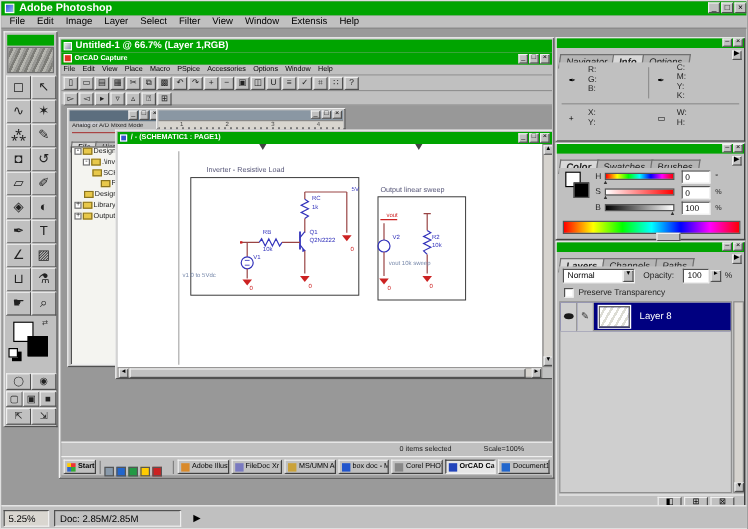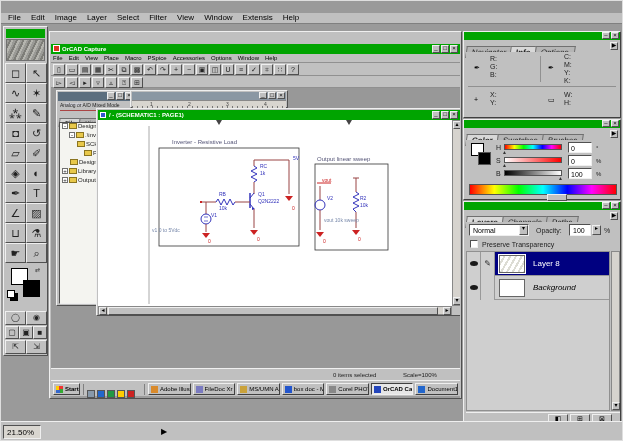--- a/index.html
+++ b/index.html
@@ -41,20 +41,27 @@
   .taskbtn.active{background:#e6e6e6;border-color:#404040 #efefef #efefef #404040;font-weight:bold;}
   .ticon{width:7px;height:7px;flex:0 0 7px;}
   .eye{width:8px;height:5px;border-radius:50%;background:#1a1a1a;}
   .scroll{background:#d6d3ce;border:1px solid #888;}
 </style>
 </head>
 <body>
 
 <div class="screen">
 
+  <div class="abs green" style="left:0;top:0;width:623px;height:12px;">
+    <div class="abs" style="left:3px;top:2px;width:8px;height:8px;background:linear-gradient(135deg,#3355dd,#99bbee);border:1px solid #fff;"></div>
+    <div class="abs f9 bold" style="left:15px;top:1px;">Adobe Photoshop</div>
+    <div class="abs winbtn" style="left:589px;top:1px;">_</div>
+    <div class="abs winbtn" style="left:600px;top:1px;">□</div>
+    <div class="abs winbtn" style="left:611px;top:1px;">×</div>
+  </div>
 
   <div class="abs f8" id="ps-menu" style="left:0;top:12px;width:623px;height:11px;background:#c0c0c0;border-bottom:1px solid #808080;padding-left:2px;"><span class="menu-item f8">File</span><span class="menu-item f8">Edit</span><span class="menu-item f8">Image</span><span class="menu-item f8">Layer</span><span class="menu-item f8">Select</span><span class="menu-item f8">Filter</span><span class="menu-item f8">View</span><span class="menu-item f8">Window</span><span class="menu-item f8">Extensis</span><span class="menu-item f8">Help</span></div>
 
   <div class="abs raised" style="left:2px;top:25px;width:45px;height:330px;">
     <div class="abs" style="left:2px;top:2px;width:39px;height:9px;background:#00a400;"></div>
     <div class="abs" style="left:2px;top:12px;width:39px;height:22px;background:repeating-linear-gradient(115deg,#9a9a96 0 2px,#7d7d78 2px 4px,#b5b5af 4px 6px);border:1px solid #707070;"></div>
     <div class="abs" id="tool-grid" style="left:1px;top:36px;width:42px;height:200px;">
         <div class="tool" style="float: left; width: 21px;">◻</div>
         <div class="tool" style="float: left; width: 21px;">↖</div>
         <div class="tool" style="float: left; width: 21px;">∿</div>
@@ -89,20 +96,24 @@
 
     <div class="abs tool" style="left:1px;top:299px;width:14px;height:13px;font-size:8px;line-height:11px;">▢</div>
     <div class="abs tool" style="left:15px;top:299px;width:14px;height:13px;font-size:8px;line-height:11px;">▣</div>
     <div class="abs tool" style="left:29px;top:299px;width:14px;height:13px;font-size:8px;line-height:11px;">■</div>
 
     <div class="abs tool" style="left:1px;top:313px;width:21px;height:14px;font-size:8px;line-height:12px;">⇱</div>
     <div class="abs tool" style="left:22px;top:313px;width:21px;height:14px;font-size:8px;line-height:12px;">⇲</div>
   </div>
 
   <div class="abs raised" style="left:48px;top:30px;width:413px;height:368px;">
+    <div class="abs green" style="left:1px;top:1px;width:409px;height:11px;">
+      <div class="abs" style="left:2px;top:2px;width:7px;height:7px;background:linear-gradient(135deg,#eee,#88a);border:1px solid #fff;"></div>
+      <div class="abs f8 bold" style="left:12px;top:1px;white-space:nowrap;">Untitled-1 @ 66.7% (Layer 1,RGB)</div>
+    </div>
 
     <div class="abs" style="left:1px;top:12px;width:409px;height:354px;background:#9c9c9c;overflow:hidden;">
 
       <div class="abs green" style="left:0;top:0;width:409px;height:10px;">
         <div class="abs" style="left:2px;top:1px;width:7px;height:7px;background:#dd3322;border:1px solid #fff;"></div>
         <div class="abs f6 bold" style="left:11px;top:2px;">OrCAD Capture</div>
         <div class="abs winbtn sm" style="left:381px;top:1px;">_</div>
         <div class="abs winbtn sm" style="left:390px;top:1px;">□</div>
         <div class="abs winbtn sm" style="left:399px;top:1px;">×</div>
       </div>
@@ -385,39 +396,34 @@
 
     <div class="abs" id="layers-list" style="left:2px;top:49px;width:144px;height:160px;background:#cfcfcf;border:1px solid #909090;overflow:hidden;">
         <div style="position: relative; height: 24px; border-bottom: 1px solid rgb(153, 153, 153); background: rgb(0, 0, 128); color: rgb(255, 255, 255);">
           <div style="position: absolute; left: 0px; top: 0px; width: 14px; height: 24px; border-right: 1px solid rgb(153, 153, 153); background: rgb(207, 207, 207);">
             <div class="eye" style="margin: 9px auto 0px;"></div>
           </div>
           <div style="position: absolute; left: 14px; top: 0px; width: 14px; height: 24px; border-right: 1px solid rgb(153, 153, 153); background: rgb(207, 207, 207); text-align: center; font-size: 8px; line-height: 24px; color: rgb(51, 51, 51);"><span>✎</span></div>
           <div style="position: absolute; left: 32px; top: 3px; width: 26px; height: 18px; background: repeating-linear-gradient(120deg, rgb(255, 255, 255) 0px, rgb(255, 255, 255) 3px, rgb(220, 220, 212) 3px, rgb(220, 220, 212) 5px); border: 1px solid rgb(102, 102, 102); box-shadow: rgb(255, 255, 255) 0px 0px 0px 1px;"></div>
           <span class="f8" style="position: absolute; left: 66px; top: 8px;">Layer 8</span>
         </div>
-        <div style="position: relative; height: 24px; border-bottom: 1px solid rgb(153, 153, 153); background: rgb(207, 207, 207); color: rgb(0, 0, 0);">
-          <div style="position: absolute; left: 0px; top: 0px; width: 14px; height: 24px; border-right: 1px solid rgb(153, 153, 153); background: rgb(207, 207, 207);">
-            <div class="eye" style="margin: 9px auto 0px;"></div>
-          </div>
-          <div style="position: absolute; left: 14px; top: 0px; width: 14px; height: 24px; border-right: 1px solid rgb(153, 153, 153); background: rgb(207, 207, 207); text-align: center; font-size: 8px; line-height: 24px; color: rgb(51, 51, 51);"></div>
-          <div style="position: absolute; left: 32px; top: 3px; width: 26px; height: 18px; background: rgb(255, 255, 255); border: 1px solid rgb(102, 102, 102);"></div>
-          <span class="f8" style="position: absolute; left: 66px; top: 8px; font-style: italic;">Background</span>
-        </div>
       </div>
     <div class="abs scroll" style="left:147px;top:49px;width:9px;height:160px;">
       <div class="winbtn sm" style="width:8px;height:8px;position:absolute;bottom:0;">▾</div>
     </div>
     <div class="abs" style="left:2px;top:210px;width:154px;height:14px;background:#c0c0c0;border-top:1px solid #efefef;">
       <div class="abs winbtn" style="left:82px;top:1px;width:20px;height:11px;">◧</div>
       <div class="abs winbtn" style="left:104px;top:1px;width:20px;height:11px;">⊞</div>
       <div class="abs winbtn" style="left:126px;top:1px;width:20px;height:11px;">⊠</div>
     </div>
   </div>
 
   <div class="abs" style="left:0;top:420px;width:623px;height:21px;background:#c0c0c0;border-top:1px solid #efefef;">
     <div class="abs sunken f8" style="left:2px;top:3px;width:38px;height:14px;padding:3px 0 0 3px;background:#d9d6d0;">
-      <span>21.50%</span>
+      <span>5.25%</span>
+    </div>
+    <div class="abs sunkeng f8" style="left:44px;top:3px;width:106px;height:14px;padding:3px 0 0 4px;">
+      <span>Doc: 2.85M/2.85M</span>
     </div>
     <div class="abs f8" style="left:160px;top:6px;">▶</div>
   </div>
 
 </div>
 
 </body></html>

